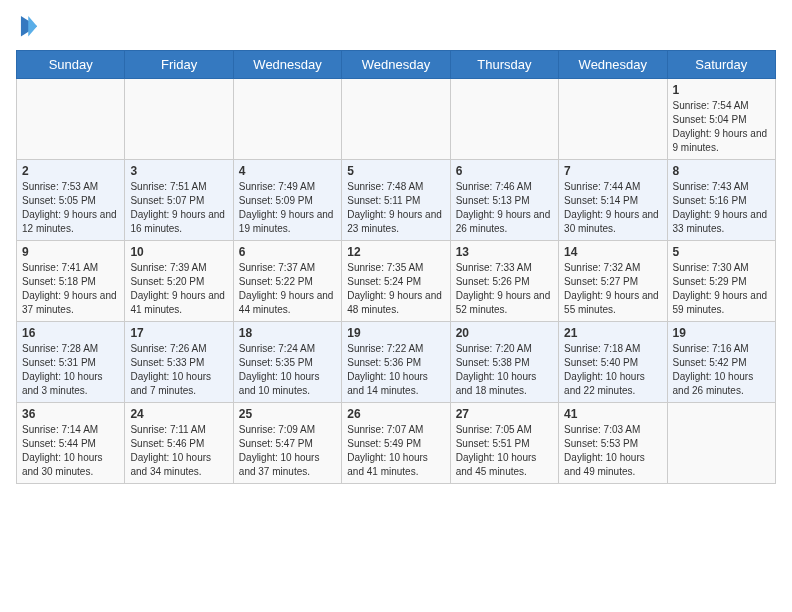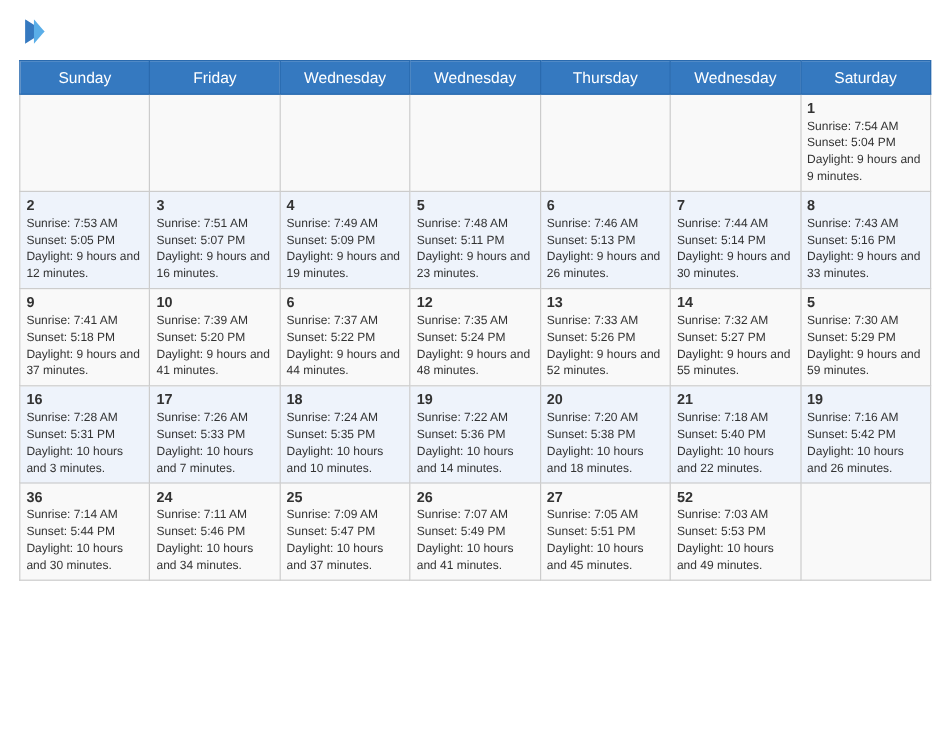--- a/index.html
+++ b/index.html
@@ -297,21 +297,21 @@
 Sunset: 5:49 PM
 Daylight: 10 hours and 41 minutes.</div>
         </td>
         <td>
           <span class="day-num">27</span>
           <div class="day-info">Sunrise: 7:05 AM
 Sunset: 5:51 PM
 Daylight: 10 hours and 45 minutes.</div>
         </td>
         <td>
-          <span class="day-num">52</span>
+          <span class="day-num">41</span>
           <div class="day-info">Sunrise: 7:03 AM
 Sunset: 5:53 PM
 Daylight: 10 hours and 49 minutes.</div>
         </td>
         <td class="empty-cell"></td>
       </tr>
     </tbody>
 </table>
 
 </body></html>

